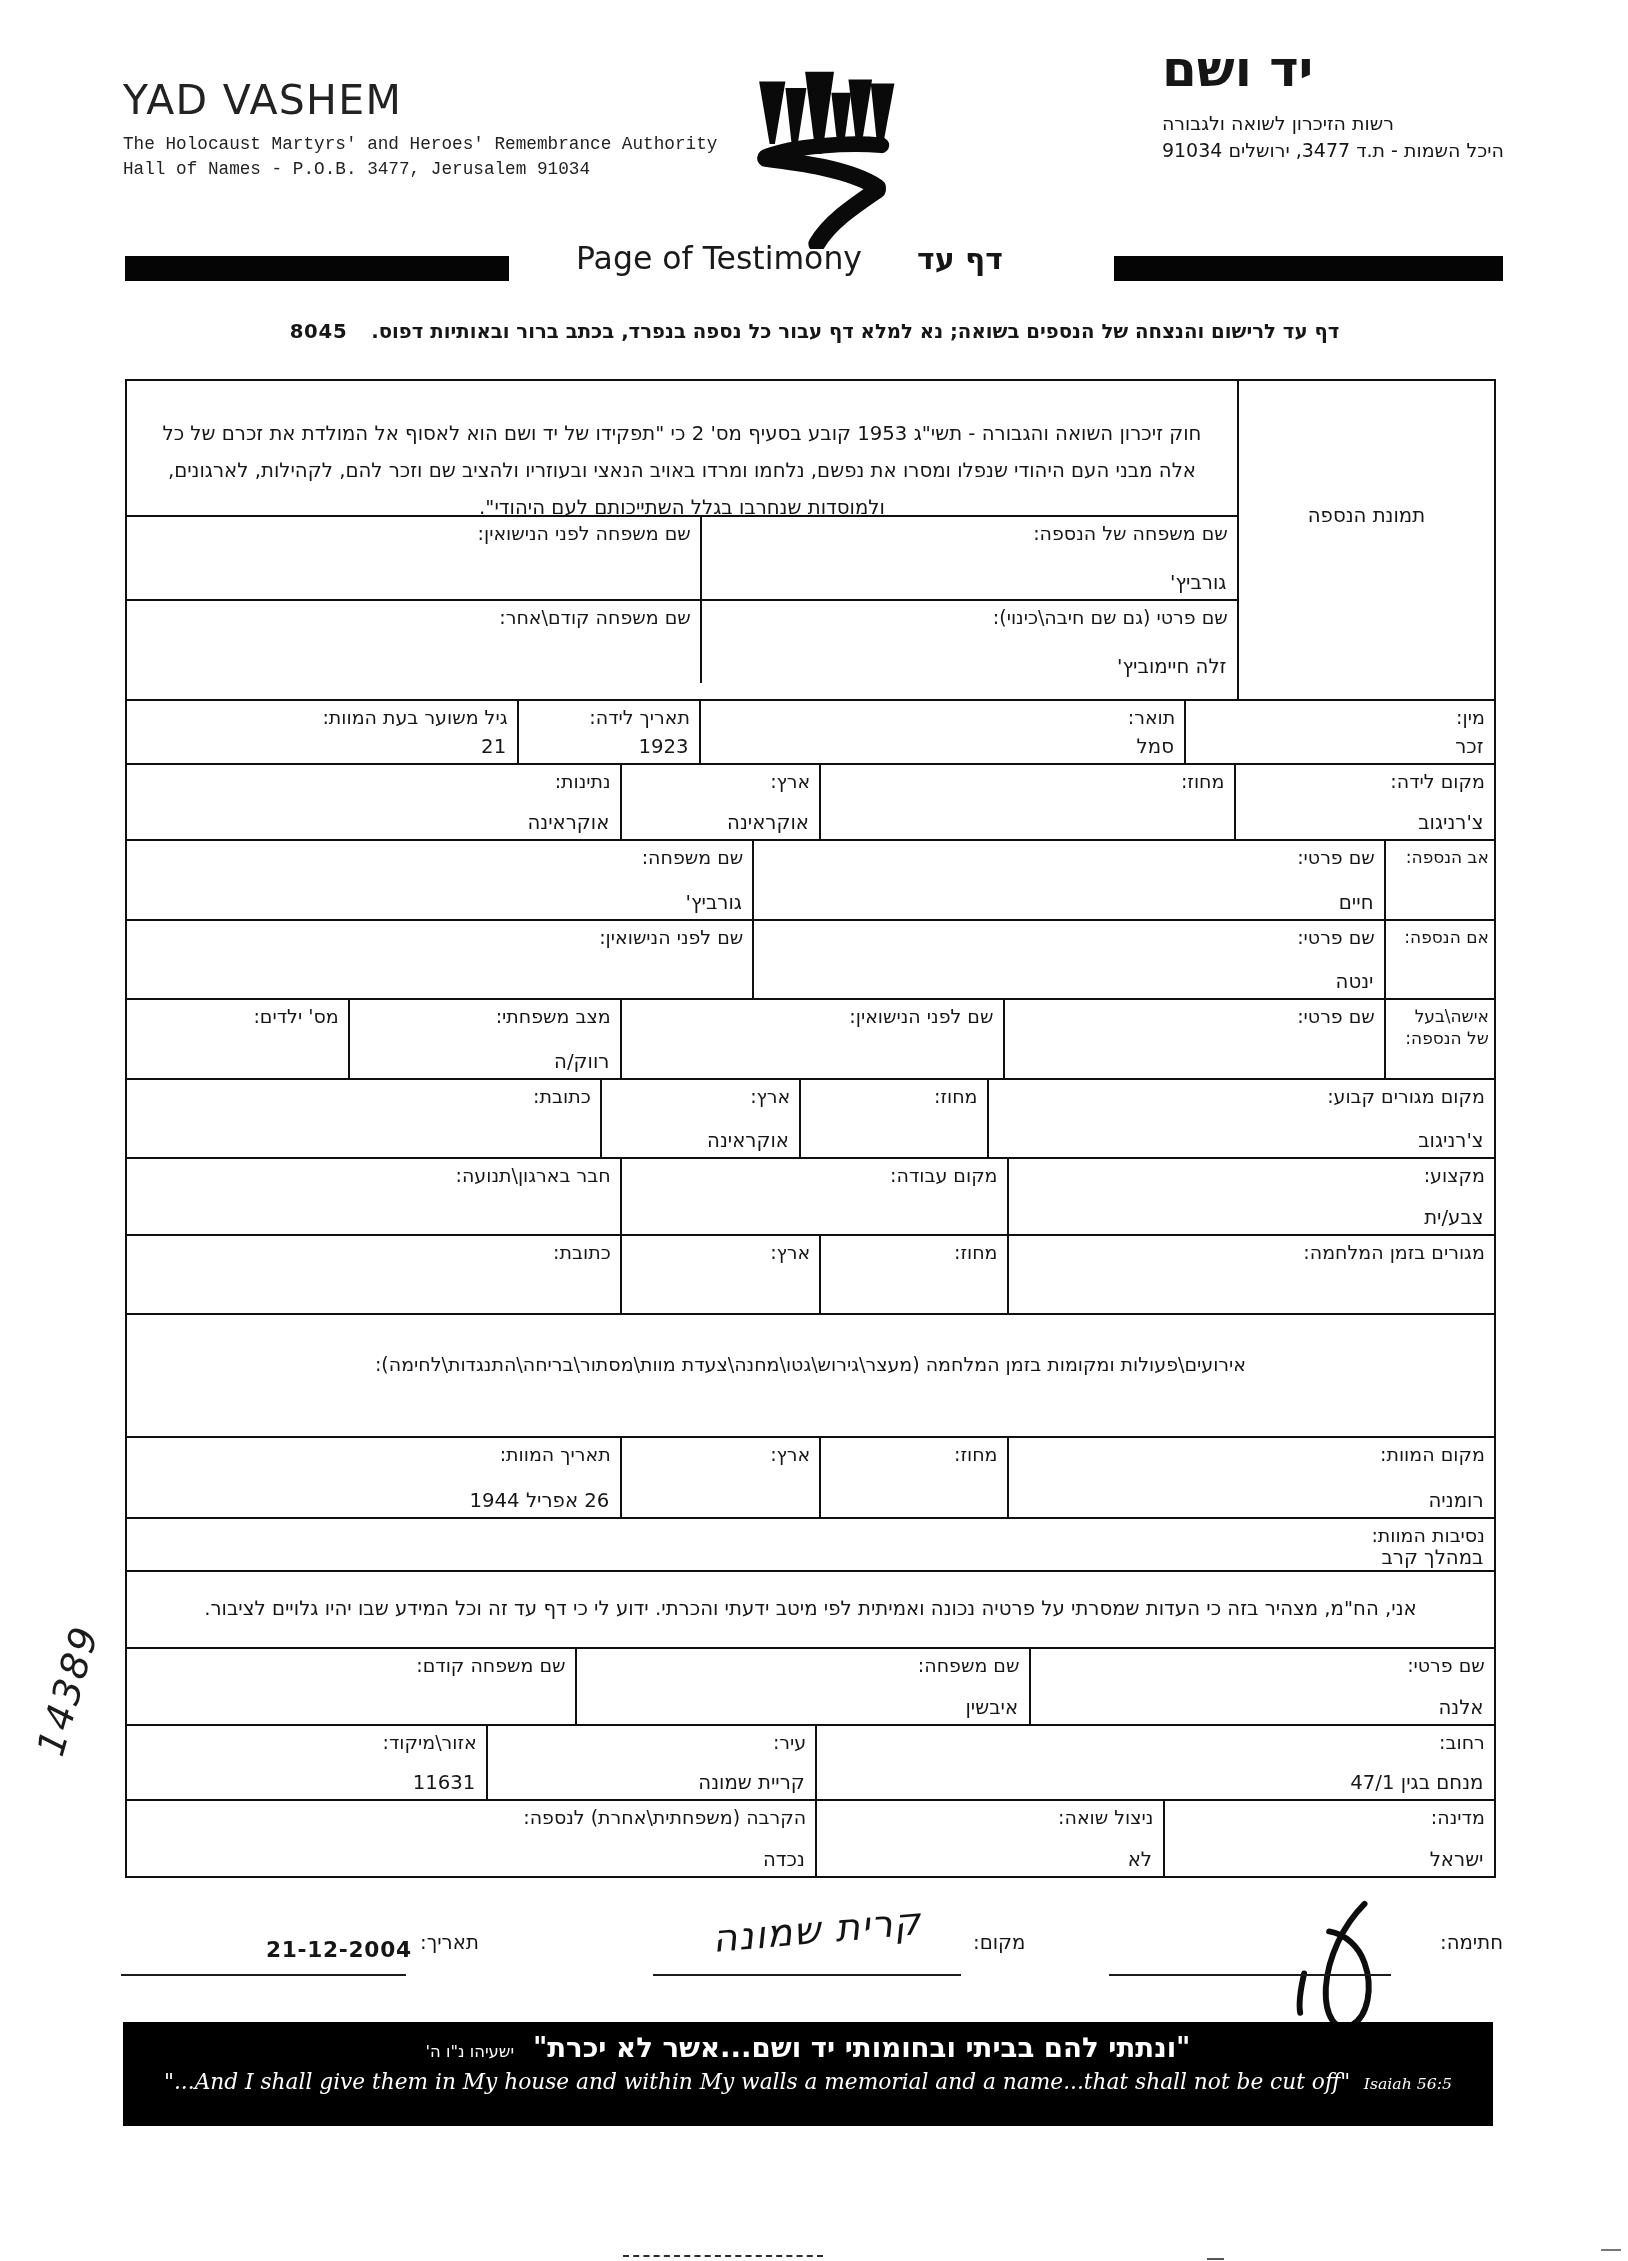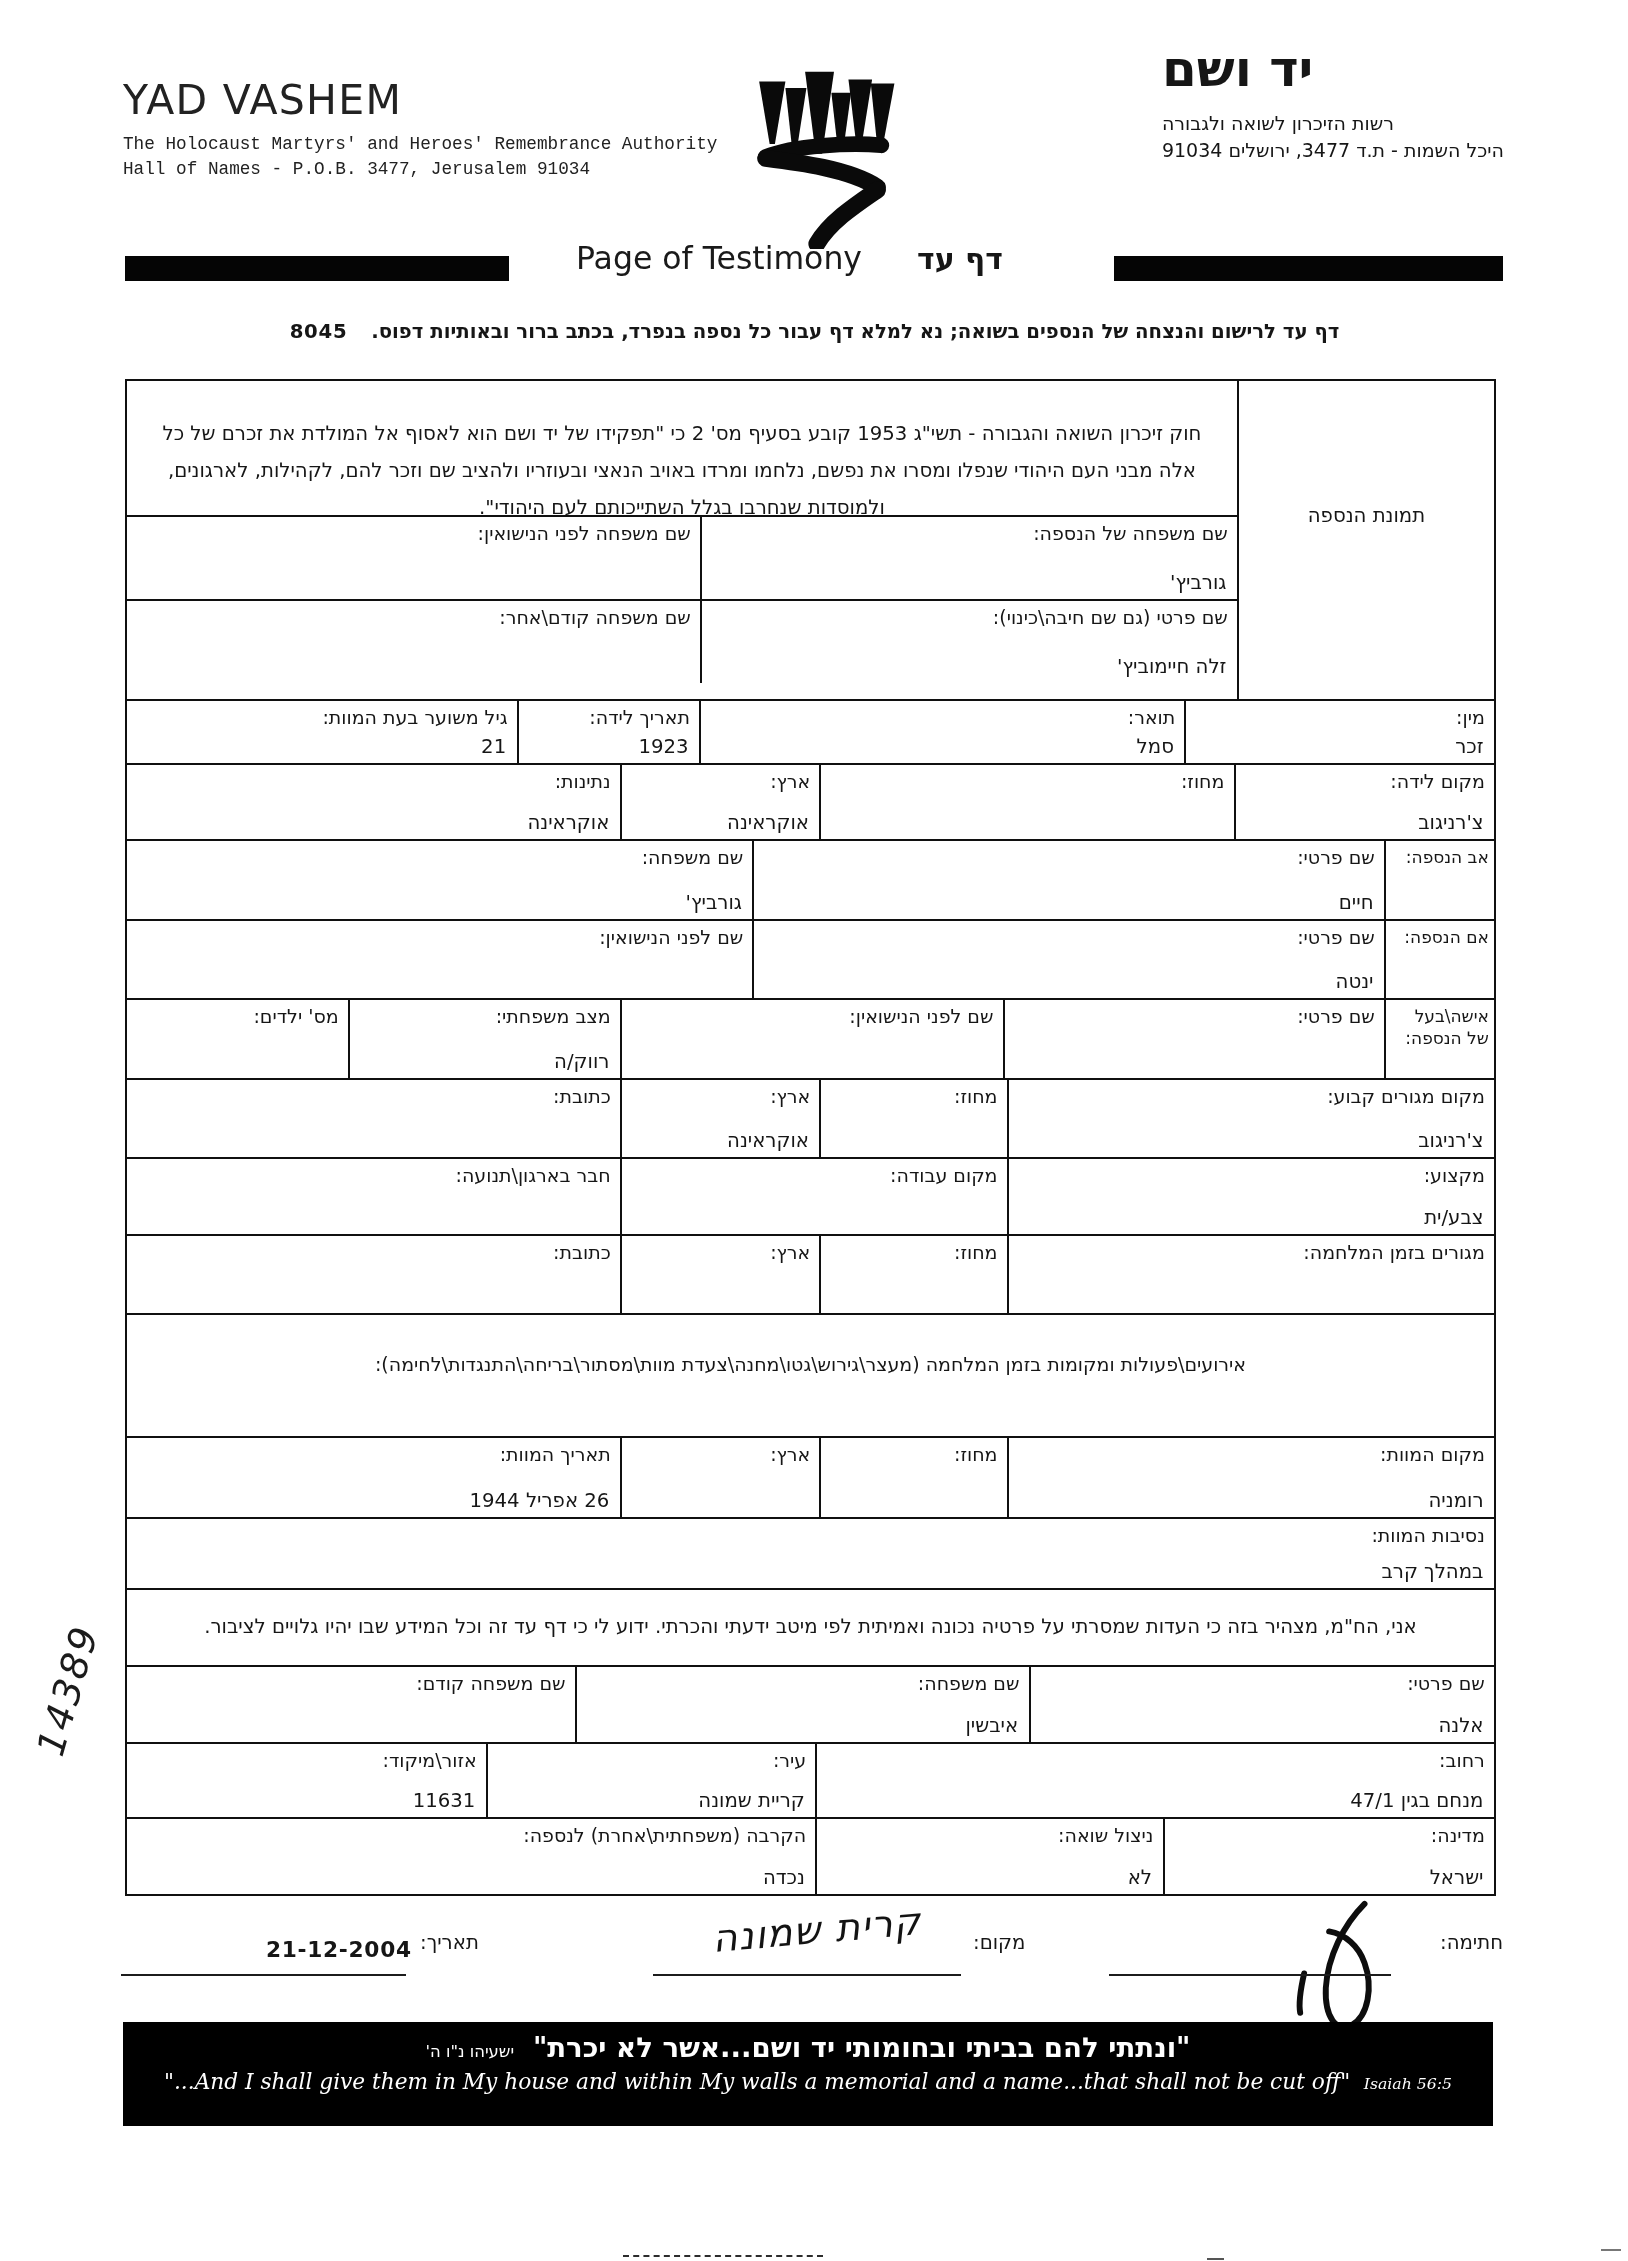--- a/index.html
+++ b/index.html
@@ -227,21 +227,21 @@
         <div class="lbl">מצב משפחתי:</div>
         <div class="val">רווק/ה</div>
       </div>
       <div class="cell" style="flex:0 0 16.3%;">
         <div class="lbl">מס' ילדים:</div>
         <div class="val"></div>
       </div>
     </div>
 
     <div class="row" style="height:79px;">
-      <div class="cell" style="flex:0 0 35.5%;">
+      <div class="cell" style="flex:0 0 35.5%;margin-left:20px;">
         <div class="lbl">מקום מגורים קבוע:</div>
         <div class="val">צ'רניגוב</div>
       </div>
       <div class="cell" style="flex:0 0 13.7%;">
         <div class="lbl">מחוז:</div>
         <div class="val"></div>
       </div>
       <div class="cell" style="flex:0 0 14.6%;">
         <div class="lbl">ארץ:</div>
         <div class="val">אוקראינה</div>
@@ -304,21 +304,21 @@
       <div class="cell" style="flex:0 0 14.6%;">
         <div class="lbl">ארץ:</div>
         <div class="val"></div>
       </div>
       <div class="cell" style="flex:0 0 36.2%;">
         <div class="lbl">תאריך המוות:</div>
         <div class="val">26 אפריל 1944</div>
       </div>
     </div>
 
-    <div class="row" style="height:71px;">
+    <div class="row" style="height:53px;">
       <div class="cell" style="flex:0 0 100%;">
         <div class="lbl">נסיבות המוות:</div>
         <div class="val">במהלך קרב</div>
       </div>
     </div>
 
     <div class="row" style="height:77px;">
       <div class="cell" style="flex:0 0 100%;">
         <div class="decl">אני, הח"מ, מצהיר בזה כי העדות שמסרתי על פרטיה נכונה ואמיתית לפי מיטב ידעתי והכרתי. ידוע לי כי דף עד זה וכל המידע שבו יהיו גלויים לציבור.</div>
       </div>

